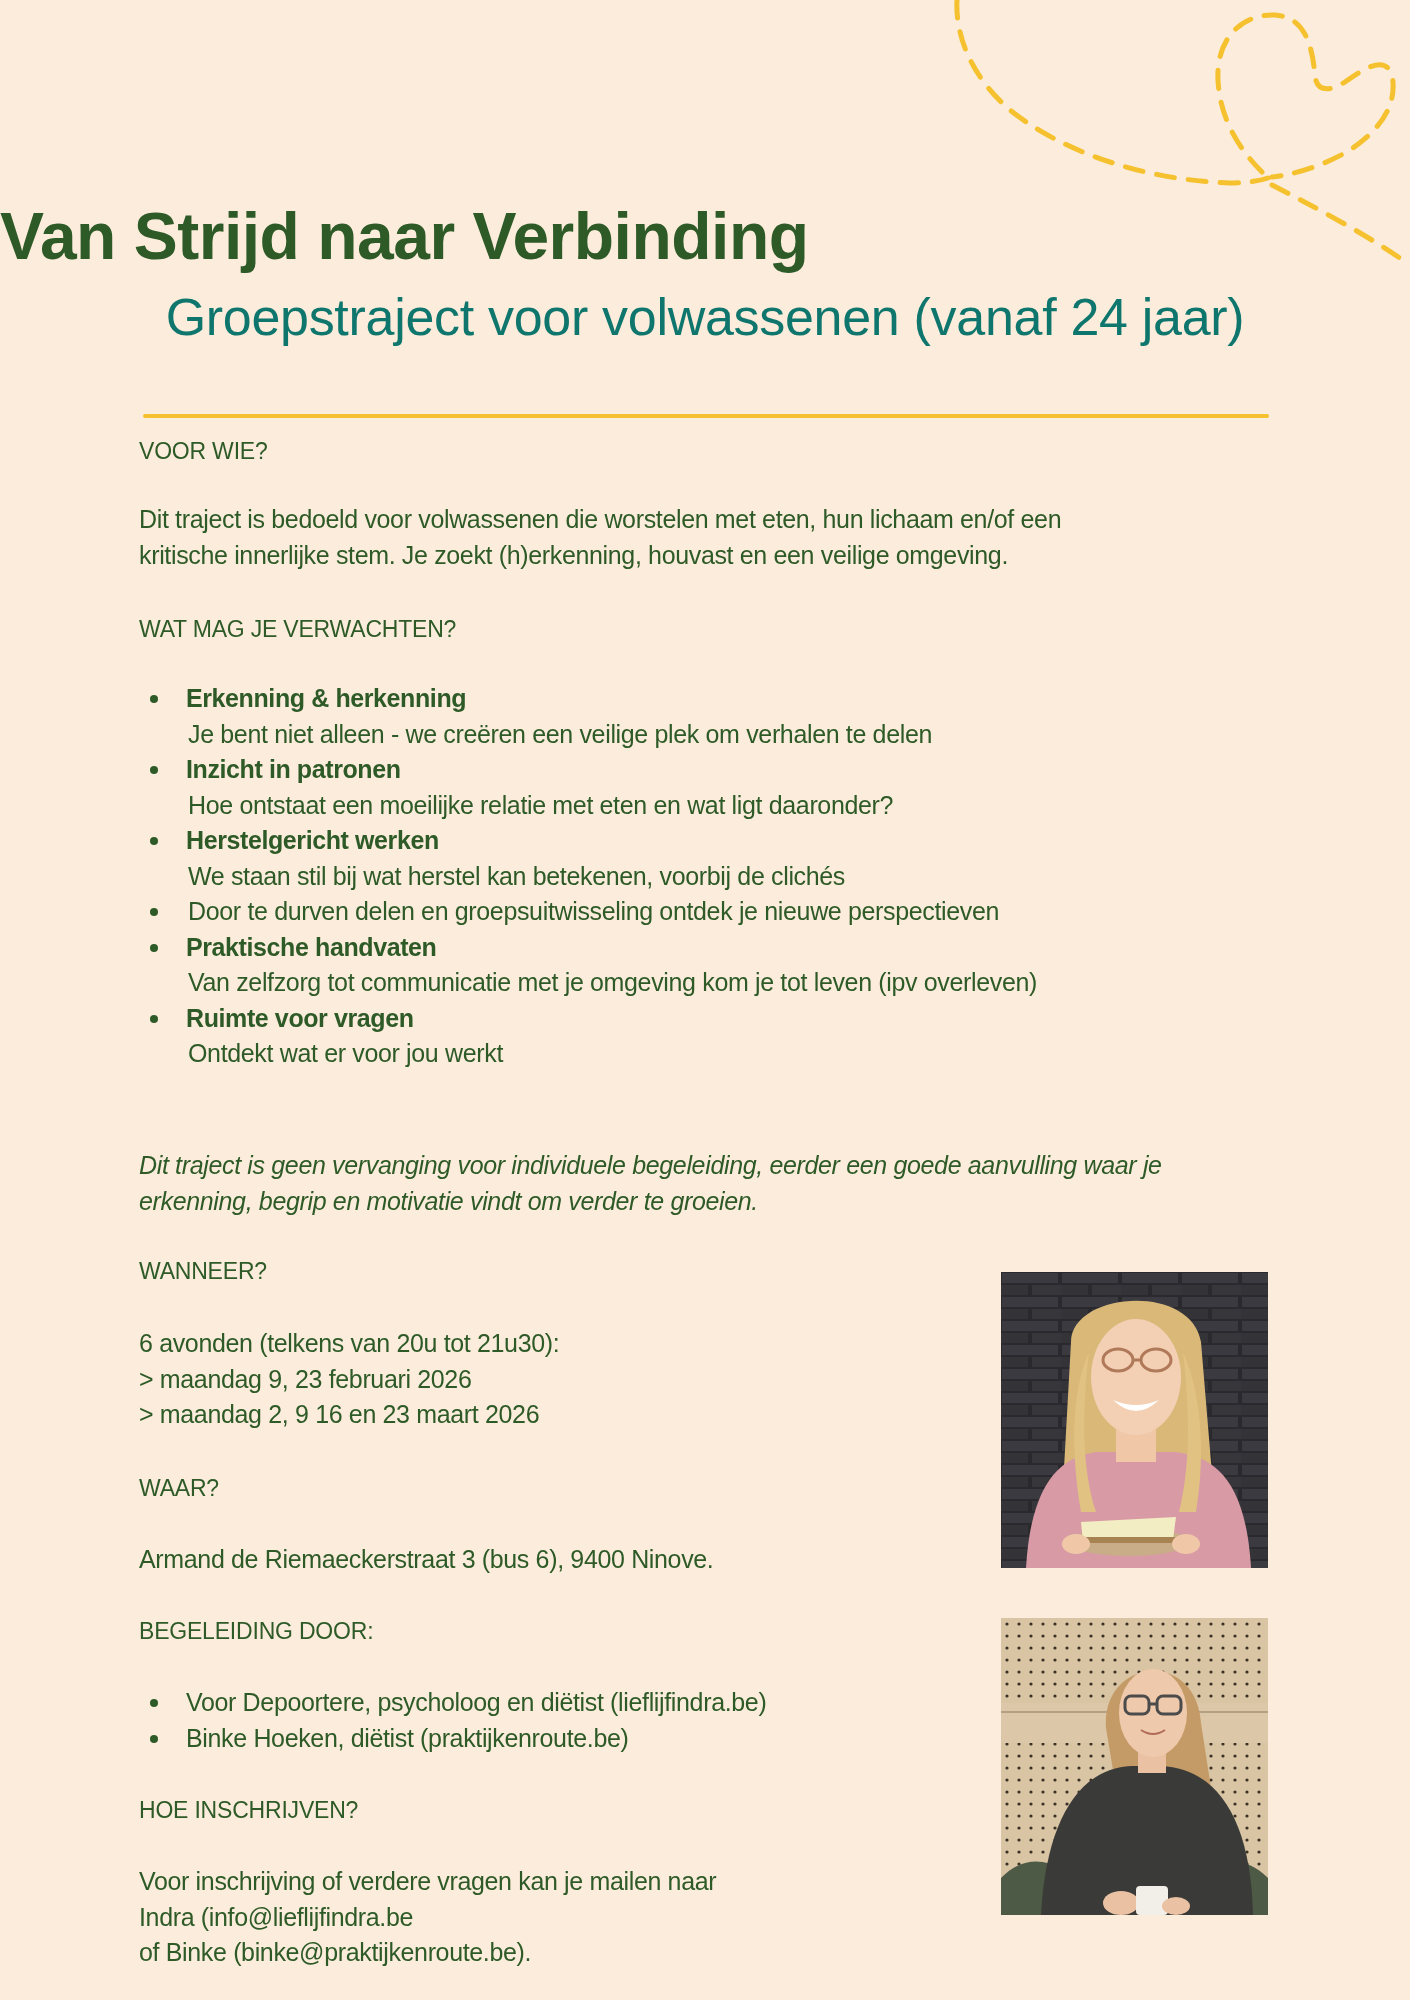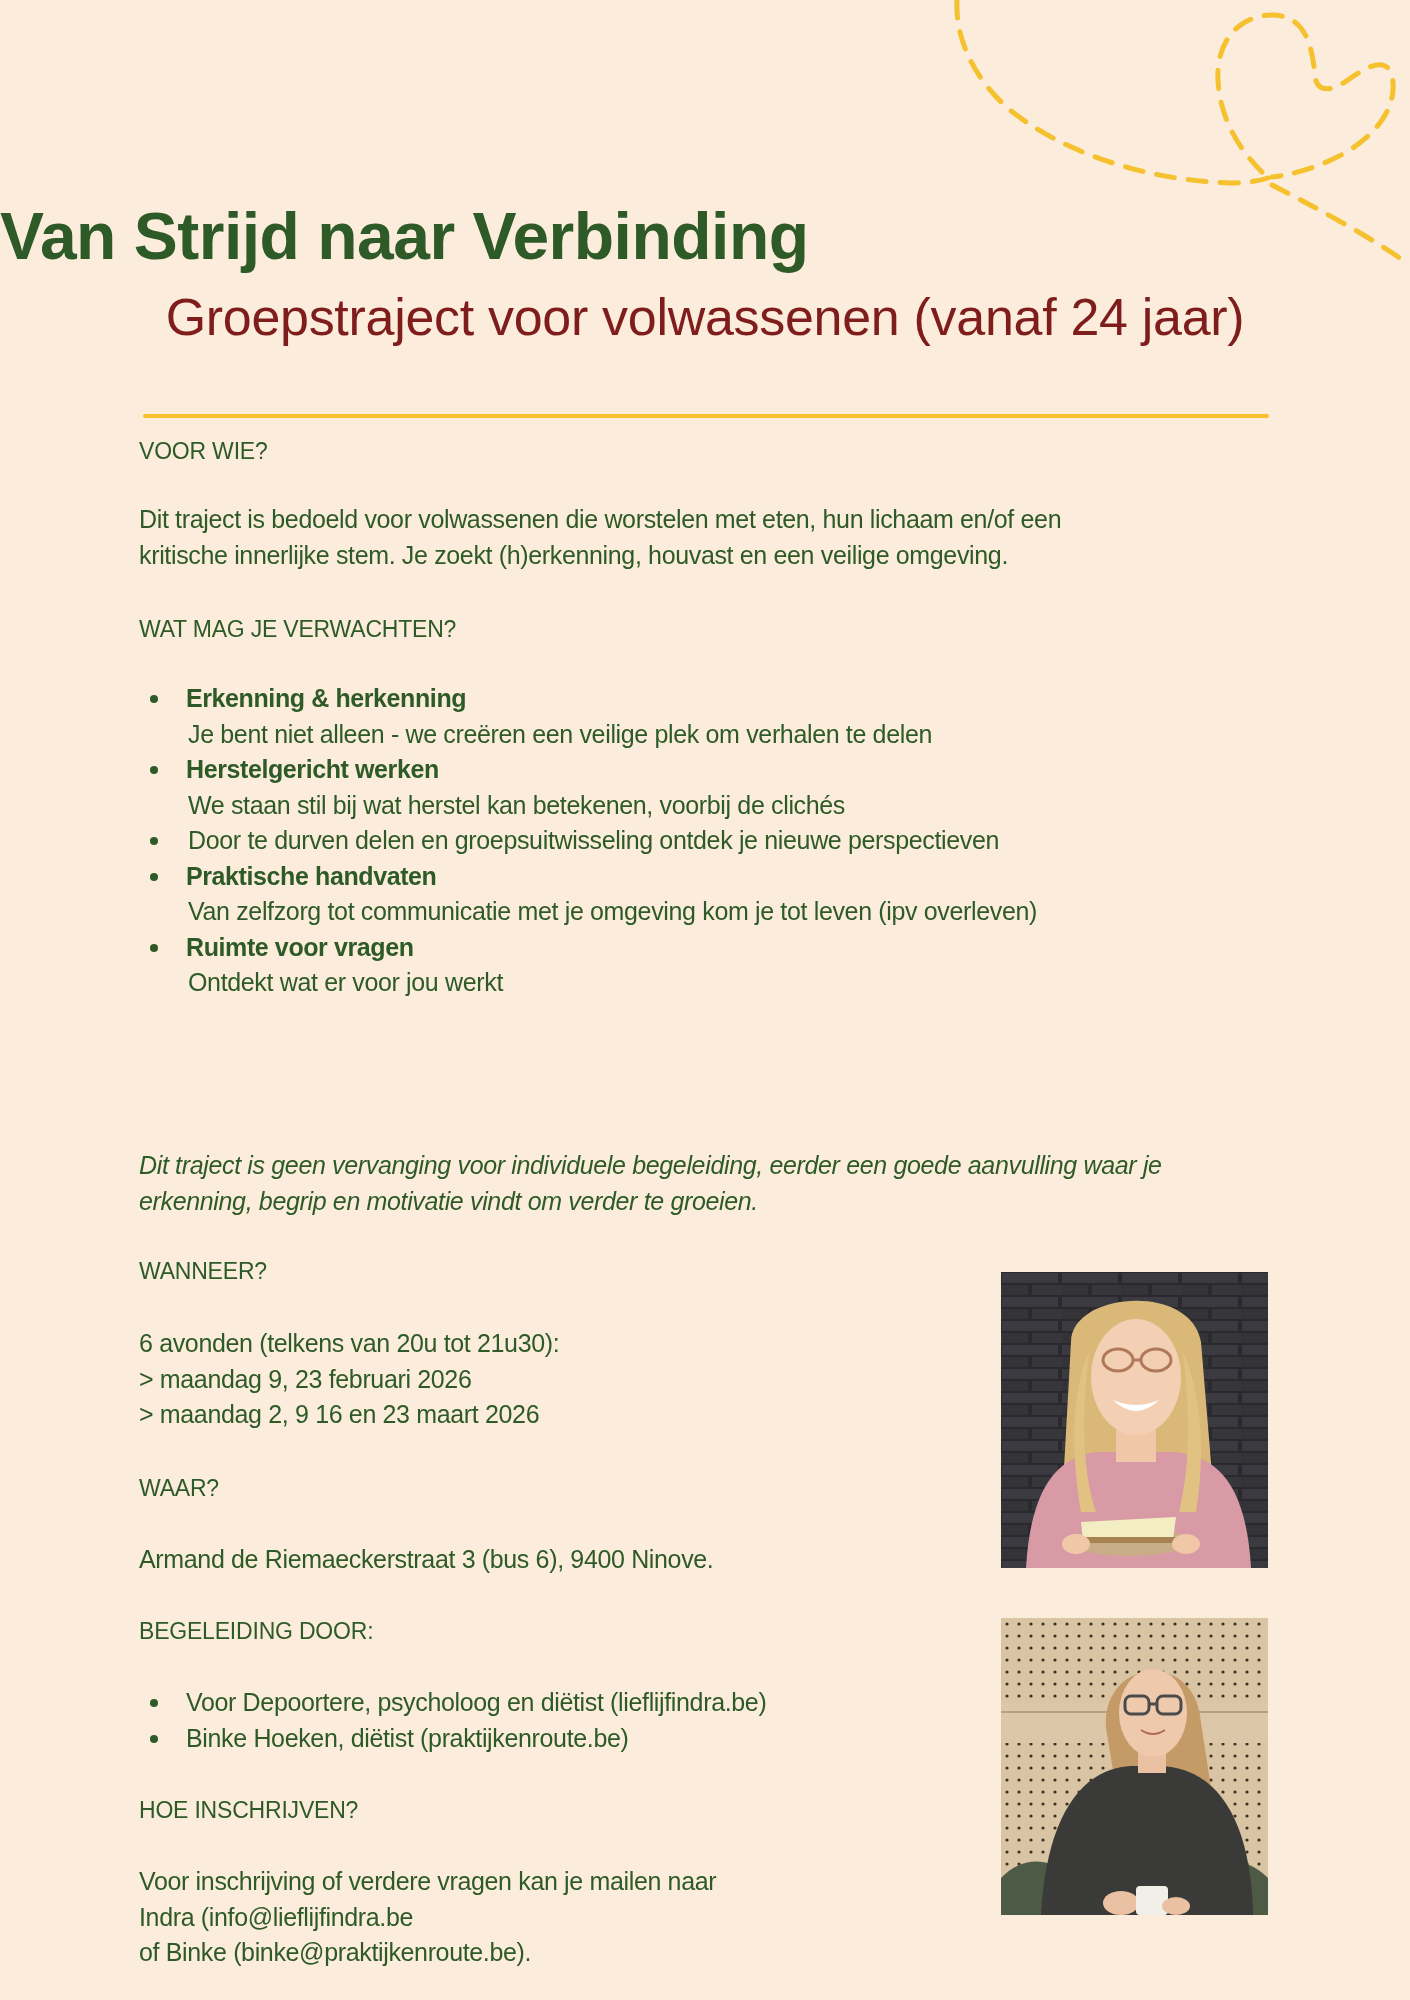--- a/index.html
+++ b/index.html
@@ -10,21 +10,21 @@
     font-family: "Liberation Sans", "DejaVu Sans", sans-serif;
   }
   .deco { position: absolute; left: 0; top: 0; width: 1410px; height: 300px; pointer-events: none; }
   .title {
     position: absolute; left: 0; width: 1410px; top: 196px; text-align: left;
     font-size: 66px; font-weight: bold; color: #2d5a27; line-height: 80px;
     letter-spacing: -0.5px;
   }
   .subtitle {
     position: absolute; left: 0; width: 1410px; top: 282px; text-align: center;
-    font-size: 52px; font-weight: normal; color: #7f1d1d; line-height: 70px;
+    font-size: 52px; font-weight: normal; color: #0f766e; line-height: 70px;
     letter-spacing: -0.3px;
   }
   .divider {
     position: absolute; left: 143px; top: 414px; width: 1126px; height: 4px;
     background: #f5c12e; border-radius: 2px;
   }
   .h {
     position: absolute; left: 139px; font-size: 23px; font-weight: normal;
     color: #2d5a27; letter-spacing: -0.2px; line-height: 30px;
   }
@@ -66,20 +66,25 @@
   <div>Dit traject is bedoeld voor volwassenen die worstelen met eten, hun lichaam en/of een</div>
   <div>kritische innerlijke stem. Je zoekt (h)erkenning, houvast en een veilige omgeving.</div>
 </div>
 
 <div class="h" style="top:614px">WAT MAG JE VERWACHTEN?</div>
 <ul class="bullet-list" style="top:681px">
   <li class="bl-item">
     <span class="bl-dot"></span>
     <span class="bl-title">Erkenning &amp; herkenning</span>
     <span class="bl-desc">Je bent niet alleen - we creëren een veilige plek om verhalen te delen</span>
+  </li>
+  <li class="bl-item">
+    <span class="bl-dot"></span>
+    <span class="bl-title">Inzicht in patronen</span>
+    <span class="bl-desc">Hoe ontstaat een moeilijke relatie met eten en wat ligt daaronder?</span>
   </li>
   <li class="bl-item">
     <span class="bl-dot"></span>
     <span class="bl-title">Herstelgericht werken</span>
     <span class="bl-desc">We staan stil bij wat herstel kan betekenen, voorbij de clichés</span>
   </li>
   <li class="bl-item">
     <span class="bl-dot"></span>
     <span class="bl-desc">Door te durven delen en groepsuitwisseling ontdek je nieuwe perspectieven</span>
   </li>

